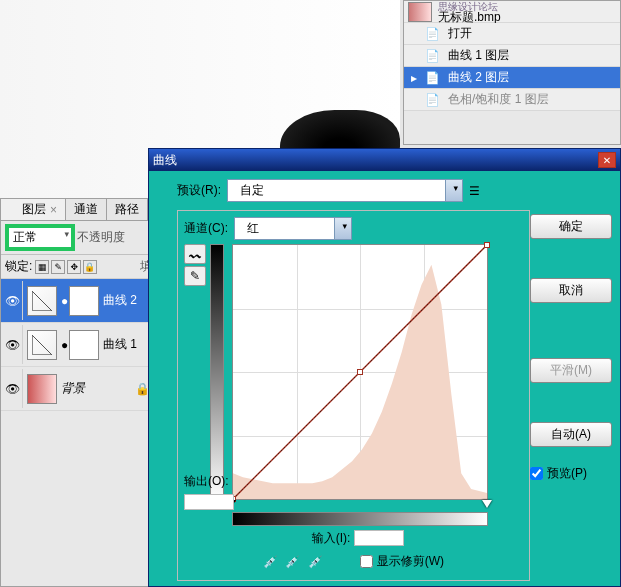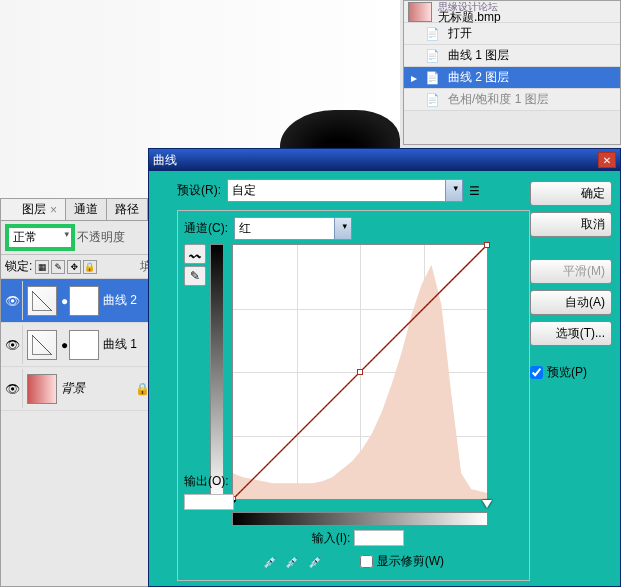--- a/index.html
+++ b/index.html
@@ -37,23 +37,23 @@
 .curves-thumb::before { content:""; position:absolute; inset:4px; border-left:1px solid #888; border-bottom:1px solid #888; }
 .curves-thumb::after { content:""; position:absolute; left:4px; right:4px; top:4px; bottom:4px; background: linear-gradient(45deg, transparent 48%, #555 48%, #555 52%, transparent 52%); }
 
 
 .curves-dialog { position: absolute; left: 148px; top: 148px; width: 473px; height: 439px; background: #14b8a6; border: 1px solid #0a246a; }
 .dialog-titlebar { height: 22px; background: linear-gradient(to bottom, #2a5fd0, #0a246a); color: #fff; display: flex; align-items: center; padding: 0 4px; justify-content: space-between; }
 .dialog-close { width: 18px; height: 16px; background: #d04030; color:#fff; display:flex; align-items:center; justify-content:center; border:1px solid #ac3020; font-size:10px; }
 .dialog-body { padding: 8px 8px 8px 28px; display: flex; }
 .dialog-left { flex: 1; }
 .dialog-right { width: 82px; display:flex; flex-direction:column; gap:6px; padding-top:2px; }
-.btn { border: 1px solid #888; background: linear-gradient(to bottom, #fefefe, #e0e0e0); padding: 3px 6px; text-align: right; border-radius: 3px; }
+.btn { border: 1px solid #888; background: linear-gradient(to bottom, #fefefe, #e0e0e0); padding: 3px 6px; text-align: center; border-radius: 3px; margin-top: 33px; }
 .preset-row { display: flex; align-items: center; gap: 6px; margin-bottom: 8px; }
-.select-box { border: 1px solid #7a98b8; background: #fff; padding: 2px 4px; position: relative; }
+.select-box { border: 1px solid #7a98b8; background: #fff; padding: 2px 12px; position: relative; }
 .select-box.wide { width: 236px; }
 .select-box.mid { width: 118px; }
 .select-box::after { content:""; position:absolute; right:0; top:0; bottom:0; width:16px; background: linear-gradient(to bottom,#dae6f3,#b0c4de); border-left:1px solid #7a98b8; }
 .select-arrow { position:absolute; right:4px; top:3px; font-size:9px; color:#000; z-index:1; }
 .channel-row { display:flex; align-items:center; gap:6px; margin-bottom:4px; }
 .tool-btns { display:flex; flex-direction:column; gap:2px; }
 .curve-area { display:flex; }
 .curve-box { width: 256px; height: 256px; border: 1px solid #888; background: #fff; position: relative; margin-left: 6px; }
 .grid-line { position: absolute; background: #ddd; }
 .grid-v { width:1px; height:100%; }
@@ -230,21 +230,20 @@
         </div>
       </div>
 
     </div>
     <div class="dialog-right">
       <div class="btn"><span>确定</span></div>
       <div class="btn"><span>取消</span></div>
       <div style="height:10px;"></div>
       <div class="btn" style="color:#999;"><span>平滑(M)</span></div>
       <div class="btn"><span>自动(A)</span></div>
-      <div class="btn"><span>选项(T)...</span></div>
       <div style="height:6px;"></div>
       <div class="check-row">
         <input type="checkbox" checked="" style="">
         <span>预览(P)</span>
       </div>
     </div>
   </div>
 </div>
 
 </body></html>

